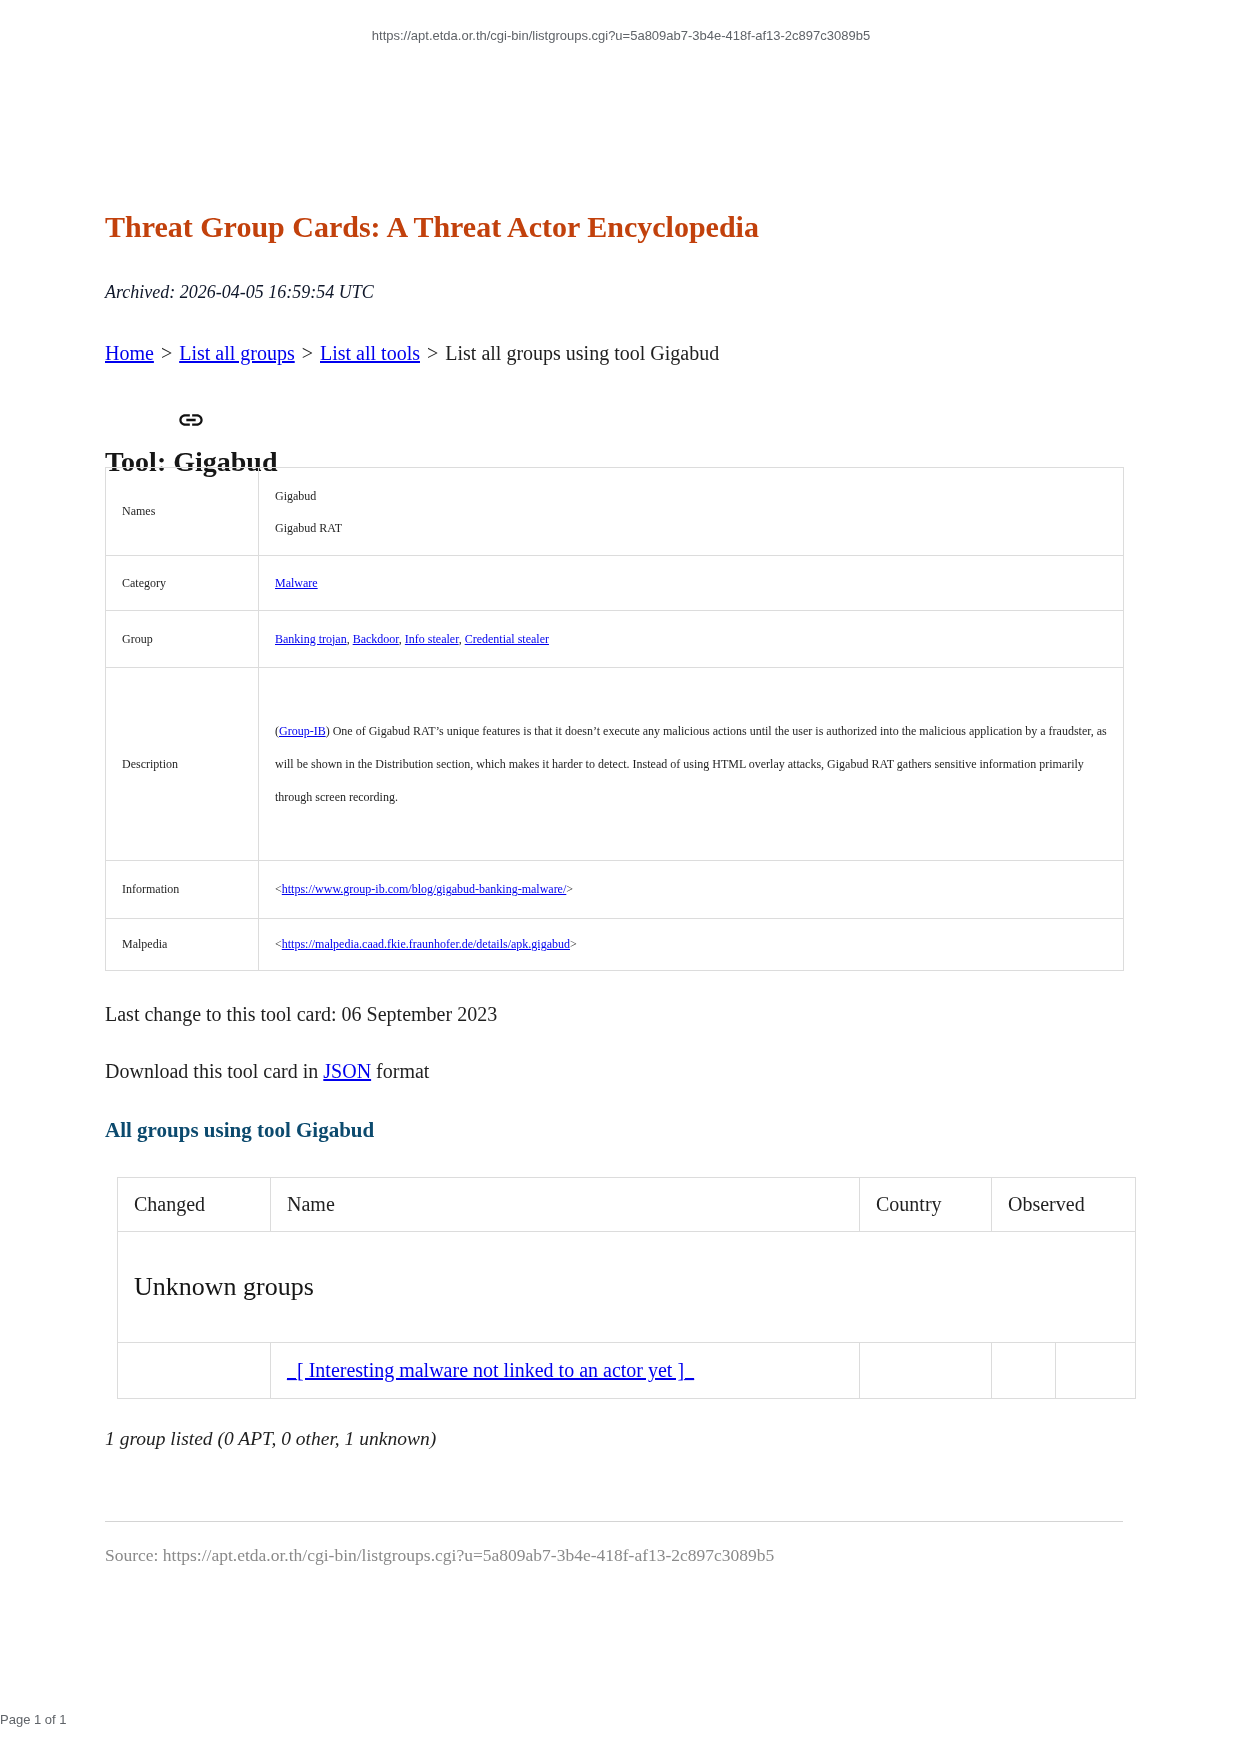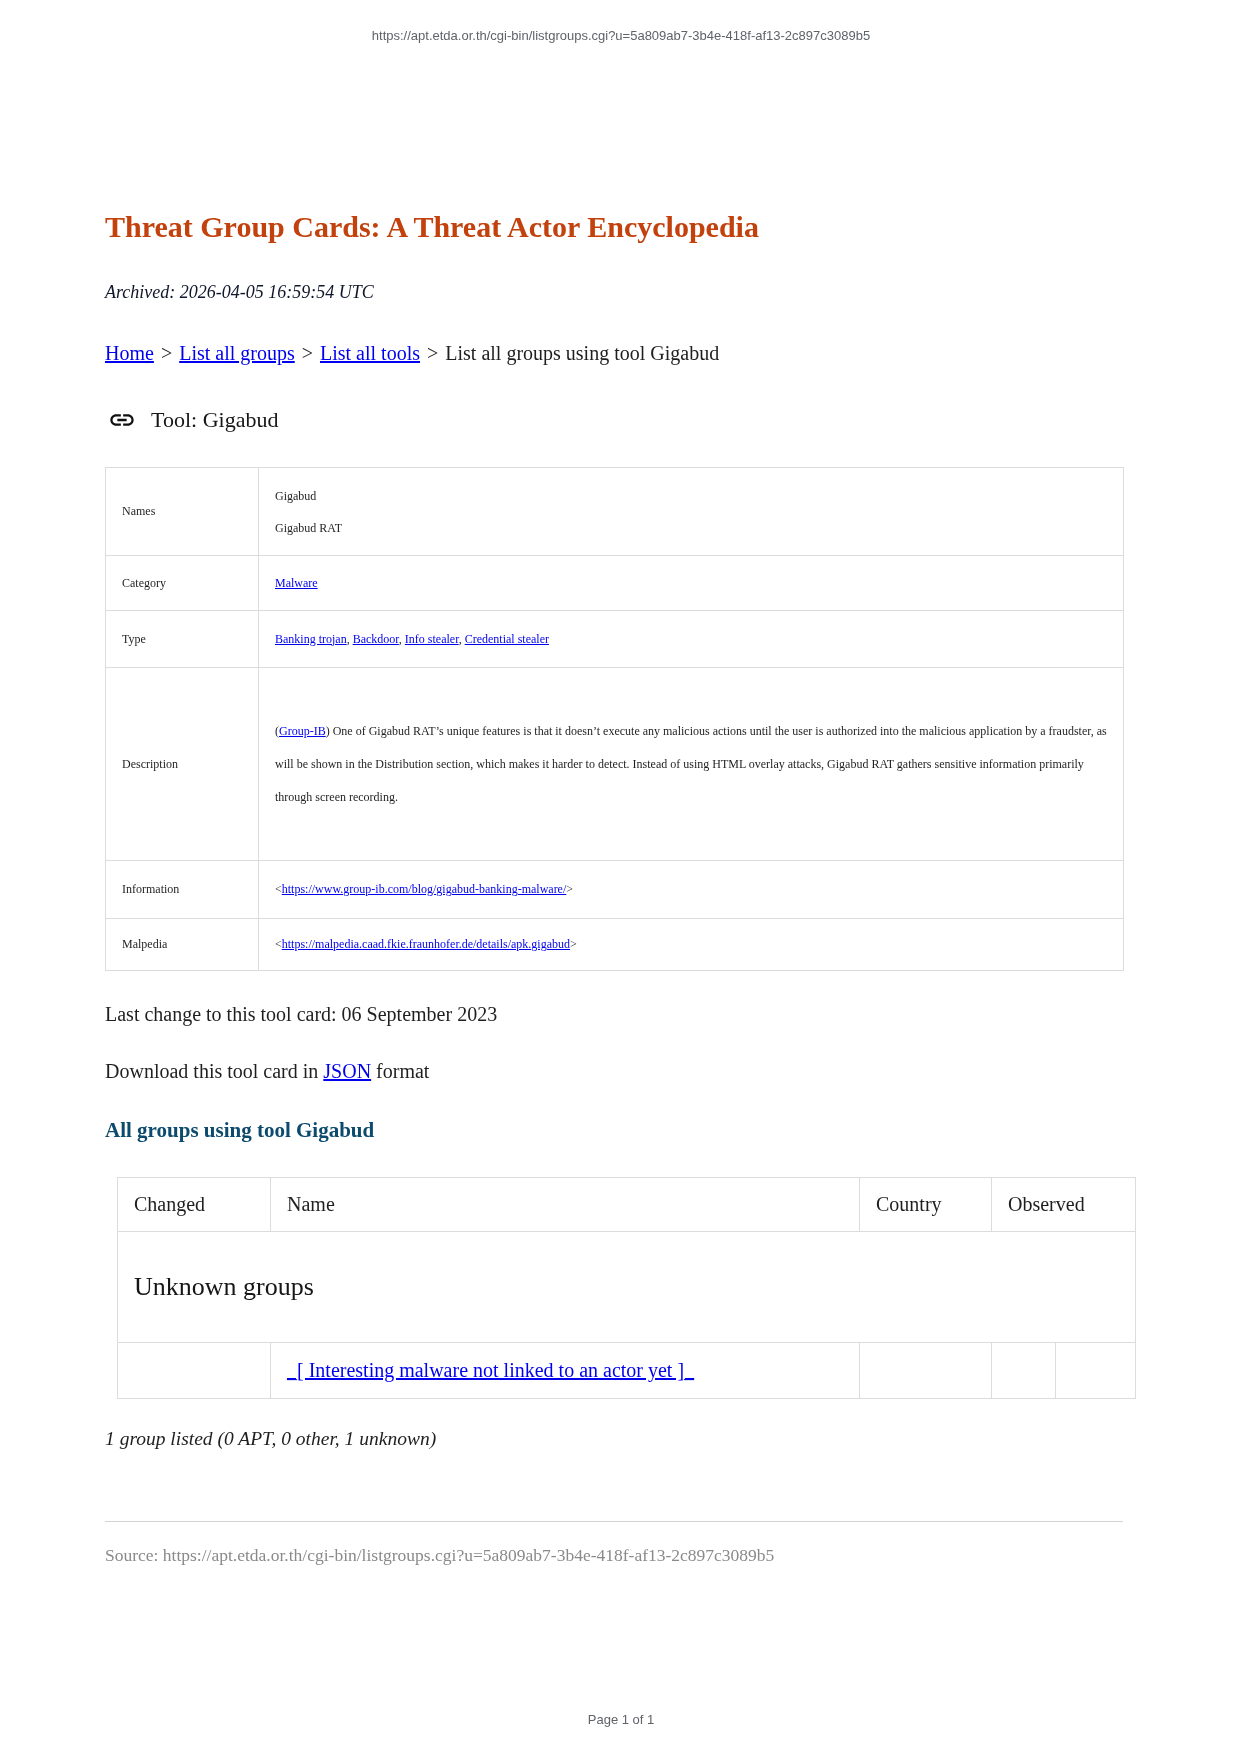--- a/index.html
+++ b/index.html
@@ -10,21 +10,21 @@
   .url-header{position:absolute;top:28px;left:0;width:100%;text-align:center;
     font-family:"Liberation Sans",sans-serif;font-size:13px;color:var(--chrome,#5f6368);}
 
   .title{position:absolute;left:105px;top:210px;margin:0;font-size:30px;font-weight:bold;color:#c2410c;}
   .archived{position:absolute;left:105px;top:282px;font-size:18px;color:#0f172a;font-style:italic;}
 
   .breadcrumb{position:absolute;left:105px;top:342px;font-size:20px;}
   .breadcrumb .sep{margin:0 7px;color:#1f1f1f;}
 
   .tool-heading{position:absolute;left:105px;top:406px;display:flex;align-items:center;gap:12px;
-    font-size:22px;font-weight:normal;color:#161616;}
+    font-size:28px;font-weight:bold;color:#161616;flex-direction:column;}
   .link-icon svg{display:block;fill:#111;}
 
   .tool-table{position:absolute;left:105px;top:467px;width:1018px;border-collapse:collapse;
     font-size:12px;table-layout:fixed;}
   .tool-table td{border:1px solid var(--border,#dcdcdc);padding:8px 16px;vertical-align:middle;
     overflow-wrap:break-word;}
   .tool-table .names-line{line-height:32px;}
   .desc-cell{line-height:33px;}
 
   .last-change{position:absolute;left:105px;top:1003px;font-size:20px;}
@@ -37,21 +37,21 @@
   .groups-table th,.groups-table td{border:1px solid var(--border,#dcdcdc);padding:8px 16px;
     text-align:left;font-weight:normal;vertical-align:middle;overflow-wrap:break-word;}
   .section-cell{font-size:26px;font-weight:bold;color:#161616;}
 
   .summary{position:absolute;left:105px;top:1428px;font-size:19.5px;font-style:italic;}
 
   .rule{position:absolute;left:105px;top:1521px;width:1018px;height:0;border:none;
     border-top:1px solid #d4d4d4;margin:0;}
   .source{position:absolute;left:105px;top:1545px;font-size:17.5px;color:var(--muted,#8a8a8a);}
 
-  .page-footer{position:absolute;top:1712px;left:0;width:100%;text-align:center;
+  .page-footer{position:absolute;top:1712px;left:0;width:100%;
     font-family:"Liberation Sans",sans-serif;font-size:13px;color:var(--chrome,#5f6368);}
 </style>
 </head>
 <body>
 
 <div class="page">
 
   <div class="url-header">https://apt.etda.or.th/cgi-bin/listgroups.cgi?u=5a809ab7-3b4e-418f-af13-2c897c3089b5</div>
 
   <h1 class="title">Threat Group Cards: A Threat Actor Encyclopedia</h1>
@@ -84,21 +84,21 @@
         <div class="names-line">Gigabud RAT</div>
       </td>
     </tr>
     <tr style="height:55px">
       <td>Category</td>
       <td>
         <a>Malware</a>
       </td>
     </tr>
     <tr style="height:57px">
-      <td>Type</td>
+      <td>Group</td>
       <td><a>Banking trojan</a><span>, </span><a>Backdoor</a><span>, </span><a>Info stealer</a><span>, </span><a>Credential stealer</a></td>
     </tr>
     <tr style="height:193px">
       <td>Description</td>
       <td class="desc-cell"><span>(</span><a>Group-IB</a><span>) One of Gigabud RAT’s unique features is that it doesn’t execute any malicious actions until the user is authorized into the malicious application by a fraudster, as will be shown in the Distribution section, which makes it harder to detect. Instead of using HTML overlay attacks, Gigabud RAT gathers sensitive information primarily through screen recording.</span></td>
     </tr>
     <tr style="height:58px">
       <td>Information</td>
       <td><span>&lt;</span><a>https://www.group-ib.com/blog/gigabud-banking-malware/</a><span>&gt;</span></td>
     </tr>

